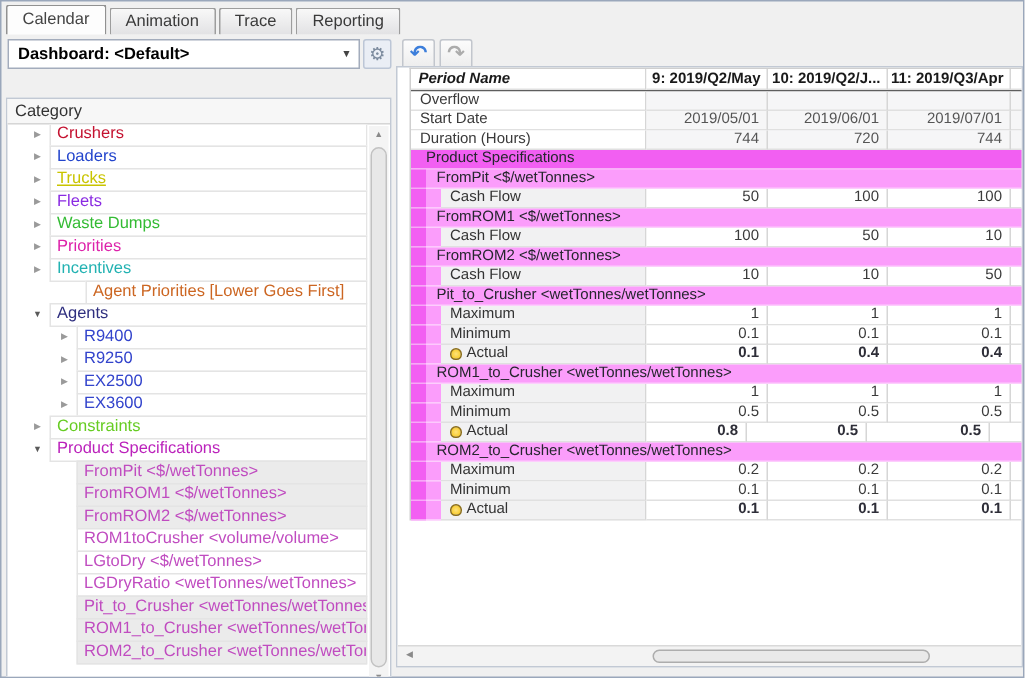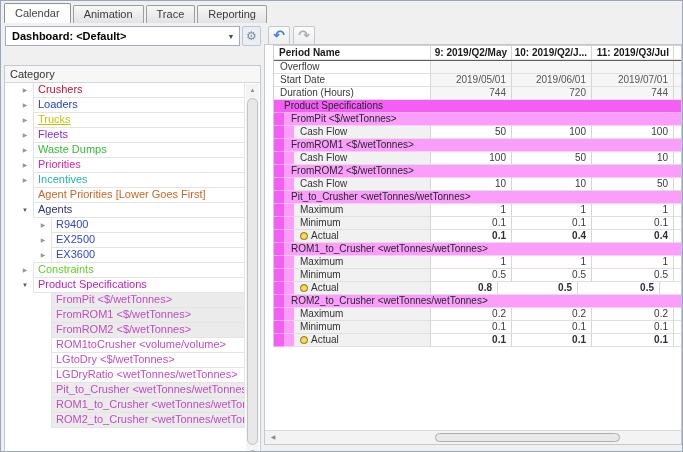--- a/index.html
+++ b/index.html
@@ -45,21 +45,21 @@
               border:1px solid #C2C2C2;border-radius:6px;}
 
   
   .rpanel{position:absolute;left:263px;top:43px;width:418px;height:401px;background:#FFF;
           border:1px solid #C2C9D4;overflow:hidden;}
   .grid{position:absolute;left:8px;top:0;width:482px;border-left:1px solid #CFCFCF;border-top:1px solid #CFCFCF;}
   .grow{display:flex;height:13px;font-size:10px;color:#3A3A3A;}
   .grow.head{height:15px;font-weight:bold;color:#1A1A1A;border-bottom:1px solid #5E5E5E;}
   .gc{white-space:nowrap;overflow:hidden;line-height:12px;flex:none;}
   .head .gc{line-height:14px;border-right:1px solid #5E5E5E;}
-  .head .gc.lab{padding-left:5px;}
+  .head .gc.lab{padding-left:5px;font-style:italic;}
   .head .gc.val{text-align:right;padding-right:4px;}
   .gc.lab{border-right:1px solid #D6D6D6;border-bottom:1px solid #E0E0E0;padding-left:6px;background:#FFF;}
   .gc.val{border-right:1px solid #D6D6D6;border-bottom:1px solid #E0E0E0;text-align:right;padding-right:5px;background:#FFF;}
   .grow.meta .gc.val{background:#F6F6F7;color:#555;}
   .grow.data .gc.lab,.grow.actual .gc.lab{background:#F1F1F2;color:#333;padding-left:6px;}
   .grow.actual .gc.val{font-weight:bold;color:#2E2E38;}
   .strip{flex:none;width:10px;border-bottom:1px solid rgba(255,255,255,.45);}
   .grow.group .bar{flex:1;line-height:12px;padding-left:10px;color:#26262E;border-bottom:1px solid rgba(255,255,255,.5);}
   .grow.subgroup .bar{flex:1;line-height:12px;padding-left:7px;color:#26262E;border-bottom:1px solid rgba(255,255,255,.5);}
   .aicon{display:inline-block;width:8px;height:8px;margin:2px 3px 0 0;vertical-align:top;
@@ -128,29 +128,33 @@
         <div class="trow lvl1">
     <span class="exp">▶</span>
     <span class="tlabel" style="color: rgb(221, 34, 170);">Priorities</span>
   </div>
         <div class="trow lvl1">
     <span class="exp">▶</span>
     <span class="tlabel" style="color: rgb(34, 178, 178);">Incentives</span>
   </div>
         <div class="trow lvl1">
     <span class="exp"></span>
-    <span class="tlabel" style="color: rgb(204, 102, 34);">Agent Priorities [Lower Goes First]</span>
+    <span class="tlabel" style="color: rgb(204, 102, 34); margin-left: 24px;">Agent Priorities [Lower Goes First]</span>
   </div>
         <div class="trow lvl1">
     <span class="exp open">▼</span>
     <span class="tlabel" style="color: rgb(47, 47, 127);">Agents</span>
   </div>
         <div class="trow lvl2">
     <span class="exp">▶</span>
     <span class="tlabel" style="color: rgb(51, 68, 204);">R9400</span>
+  </div>
+        <div class="trow lvl2">
+    <span class="exp">▶</span>
+    <span class="tlabel" style="color: rgb(51, 68, 204);">R9250</span>
   </div>
         <div class="trow lvl2">
     <span class="exp">▶</span>
     <span class="tlabel" style="color: rgb(51, 68, 204);">EX2500</span>
   </div>
         <div class="trow lvl2">
     <span class="exp">▶</span>
     <span class="tlabel" style="color: rgb(51, 68, 204);">EX3600</span>
   </div>
         <div class="trow lvl1">
@@ -206,21 +210,21 @@
   </div>
 
   <div class="splitter"></div>
 
   <div class="rpanel">
     <div class="grid">
         <div class="grow head">
           <div class="gc lab" style="width: 157px;">Period Name</div>
           <div class="gc val" style="width: 81px;">9: 2019/Q2/May</div>
           <div class="gc val" style="width: 80px;">10: 2019/Q2/J...</div>
-          <div class="gc val" style="width: 82px;">11: 2019/Q3/Jul</div>
+          <div class="gc val" style="width: 82px;">11: 2019/Q3/Apr</div>
           <div class="gc val" style="width: 80px;"></div>
         </div>
         <div class="grow meta">
           <div class="gc lab" style="width: 157px;">Overflow</div>
           <div class="gc val" style="width: 81px;"></div>
           <div class="gc val" style="width: 80px;"></div>
           <div class="gc val" style="width: 82px;"></div>
           <div class="gc val" style="width: 80px;"></div>
         </div>
         <div class="grow meta">

